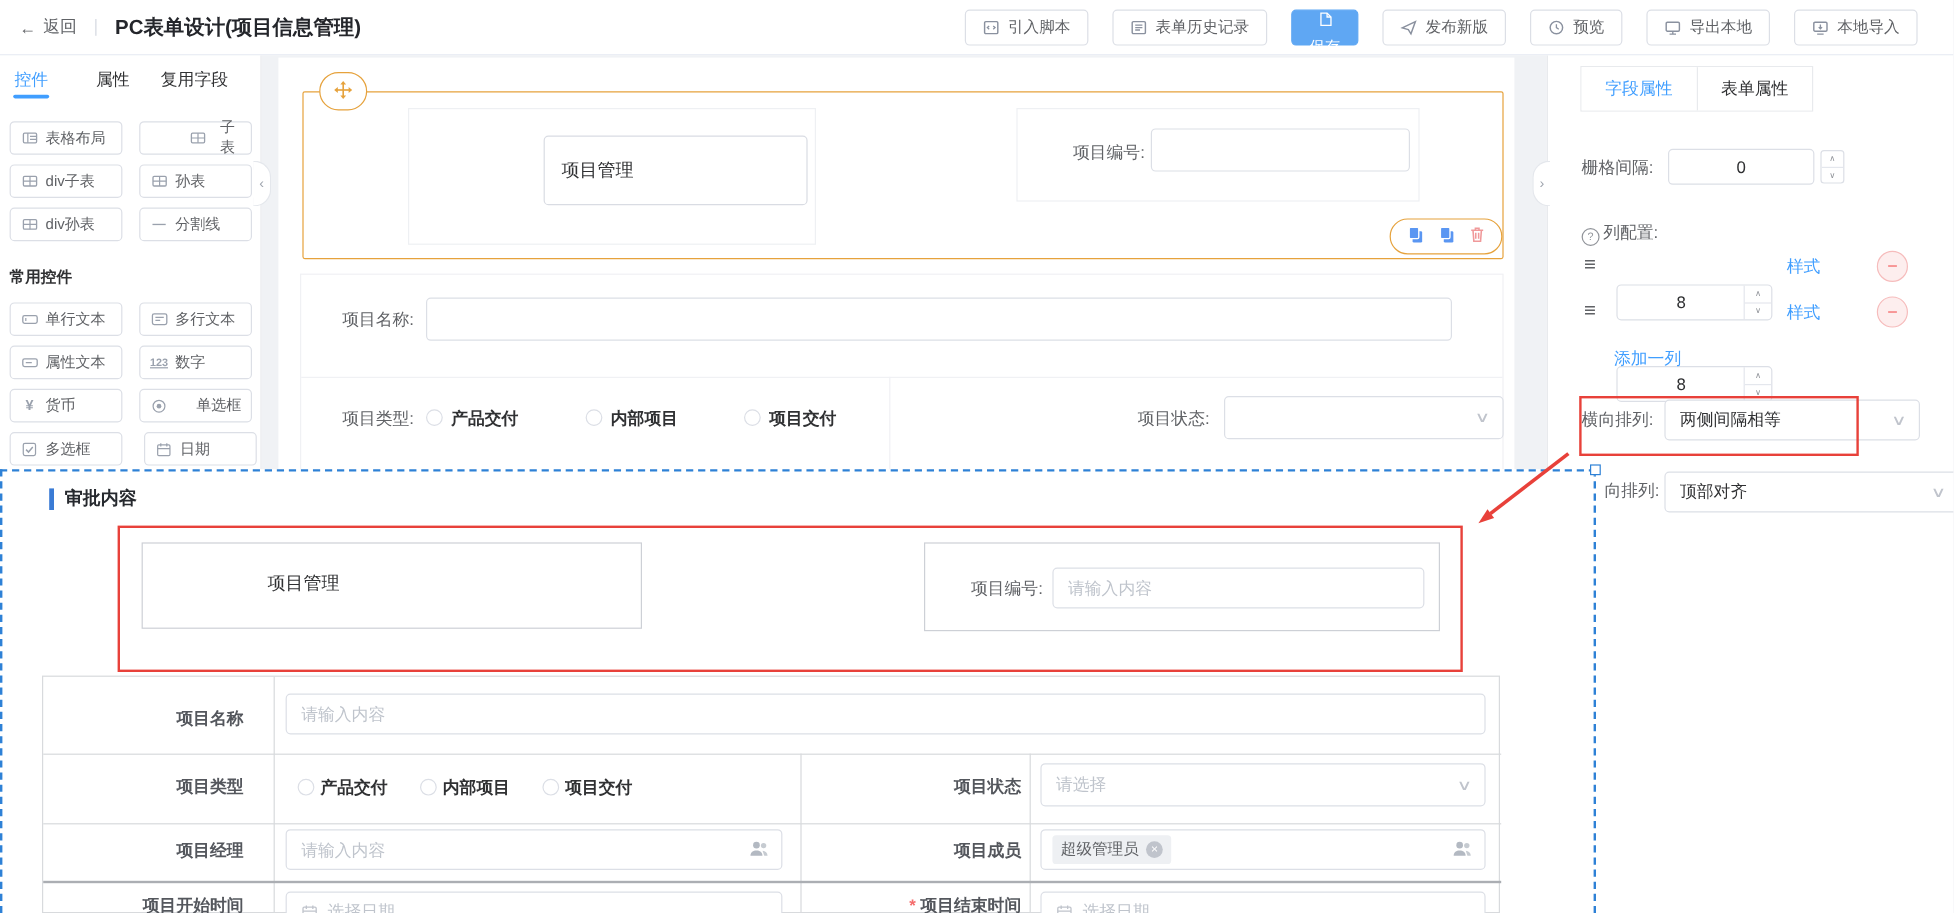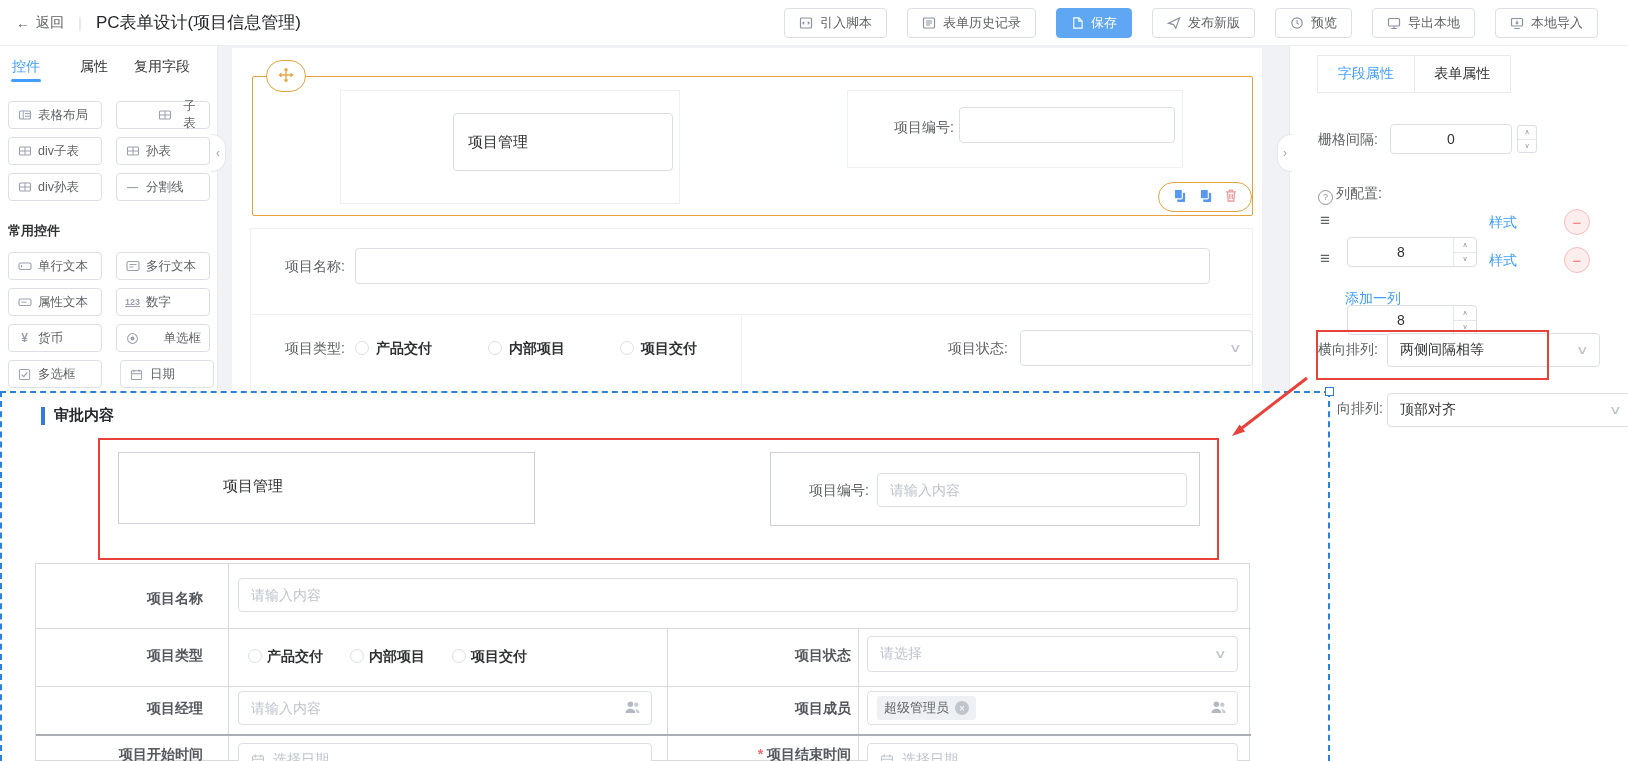--- a/index.html
+++ b/index.html
@@ -3,25 +3,25 @@
 <meta charset="utf-8">
 <style>
   html,body{margin:0;padding:0;}
   body{font-family:"Liberation Sans","DejaVu Sans",sans-serif;background:#fff;}
   .stage{position:relative;width:1628px;height:761px;overflow:hidden;background:#f0f2f5;color:#303133;font-size:14px;}
   .abs{position:absolute;box-sizing:border-box;}
   
   .topbar{left:0;top:0;width:1628px;height:46px;background:#fff;border-bottom:1px solid #ebeef5;display:flex;align-items:center;z-index:8;}
   .back{display:flex;align-items:center;gap:6px;color:#606266;font-size:14px;margin-left:16px;cursor:pointer;}
   .tb-divider{color:#dcdfe6;margin:0 14px;font-size:15px;}
-  .tb-title{font-size:17px;font-weight:400;color:#24262b;}
+  .tb-title{font-size:17px;font-weight:700;color:#24262b;}
   .toolbar{margin-left:auto;display:flex;gap:20px;padding-right:30px;}
   .tbtn{display:flex;align-items:center;gap:7px;height:30px;padding:0 14px;background:#fff;border:1px solid #dcdfe6;border-radius:4px;font-size:13px;color:#606266;cursor:pointer;font-family:inherit;}
   .tbtn svg{display:block;}
-  .tbtn.primary{background:#5fa7f3;border-color:#5fa7f3;color:#fff;}
+  .tbtn.primary{background:#5fa7f3;border-color:#5fa7f3;color:#fff;flex-direction:column;}
   
   .sidebar{left:0;top:46px;width:218px;height:715px;background:#fff;border-right:1px solid #e8eaed;z-index:6;}
   .stab{position:absolute;top:12px;font-size:14px;color:#303133;cursor:pointer;}
   .stab.active{color:#409eff;}
   .stab-underline{position:absolute;top:33px;height:3px;background:#409eff;border-radius:2px;}
   .pbtn{position:absolute;width:94px;height:28px;background:#fff;border:1px solid #dcdfe6;border-radius:4px;display:flex;align-items:center;gap:6px;padding:0 8px;font-size:12.5px;color:#606266;cursor:pointer;box-sizing:border-box;font-family:inherit;}
   .pbtn .pic{width:15px;display:flex;justify-content:center;color:#9aa1ad;font-size:11px;font-weight:bold;flex-shrink:0;}
   .side-heading{position:absolute;left:8px;font-size:13px;font-weight:bold;color:#303133;}
   .notch{position:absolute;width:14px;height:36px;background:#fff;border:1px solid #e4e7ec;display:flex;align-items:center;justify-content:center;color:#a0a6af;font-size:12px;cursor:pointer;z-index:7;}
   .notch.left{border-left:none;border-radius:0 14px 14px 0;}

